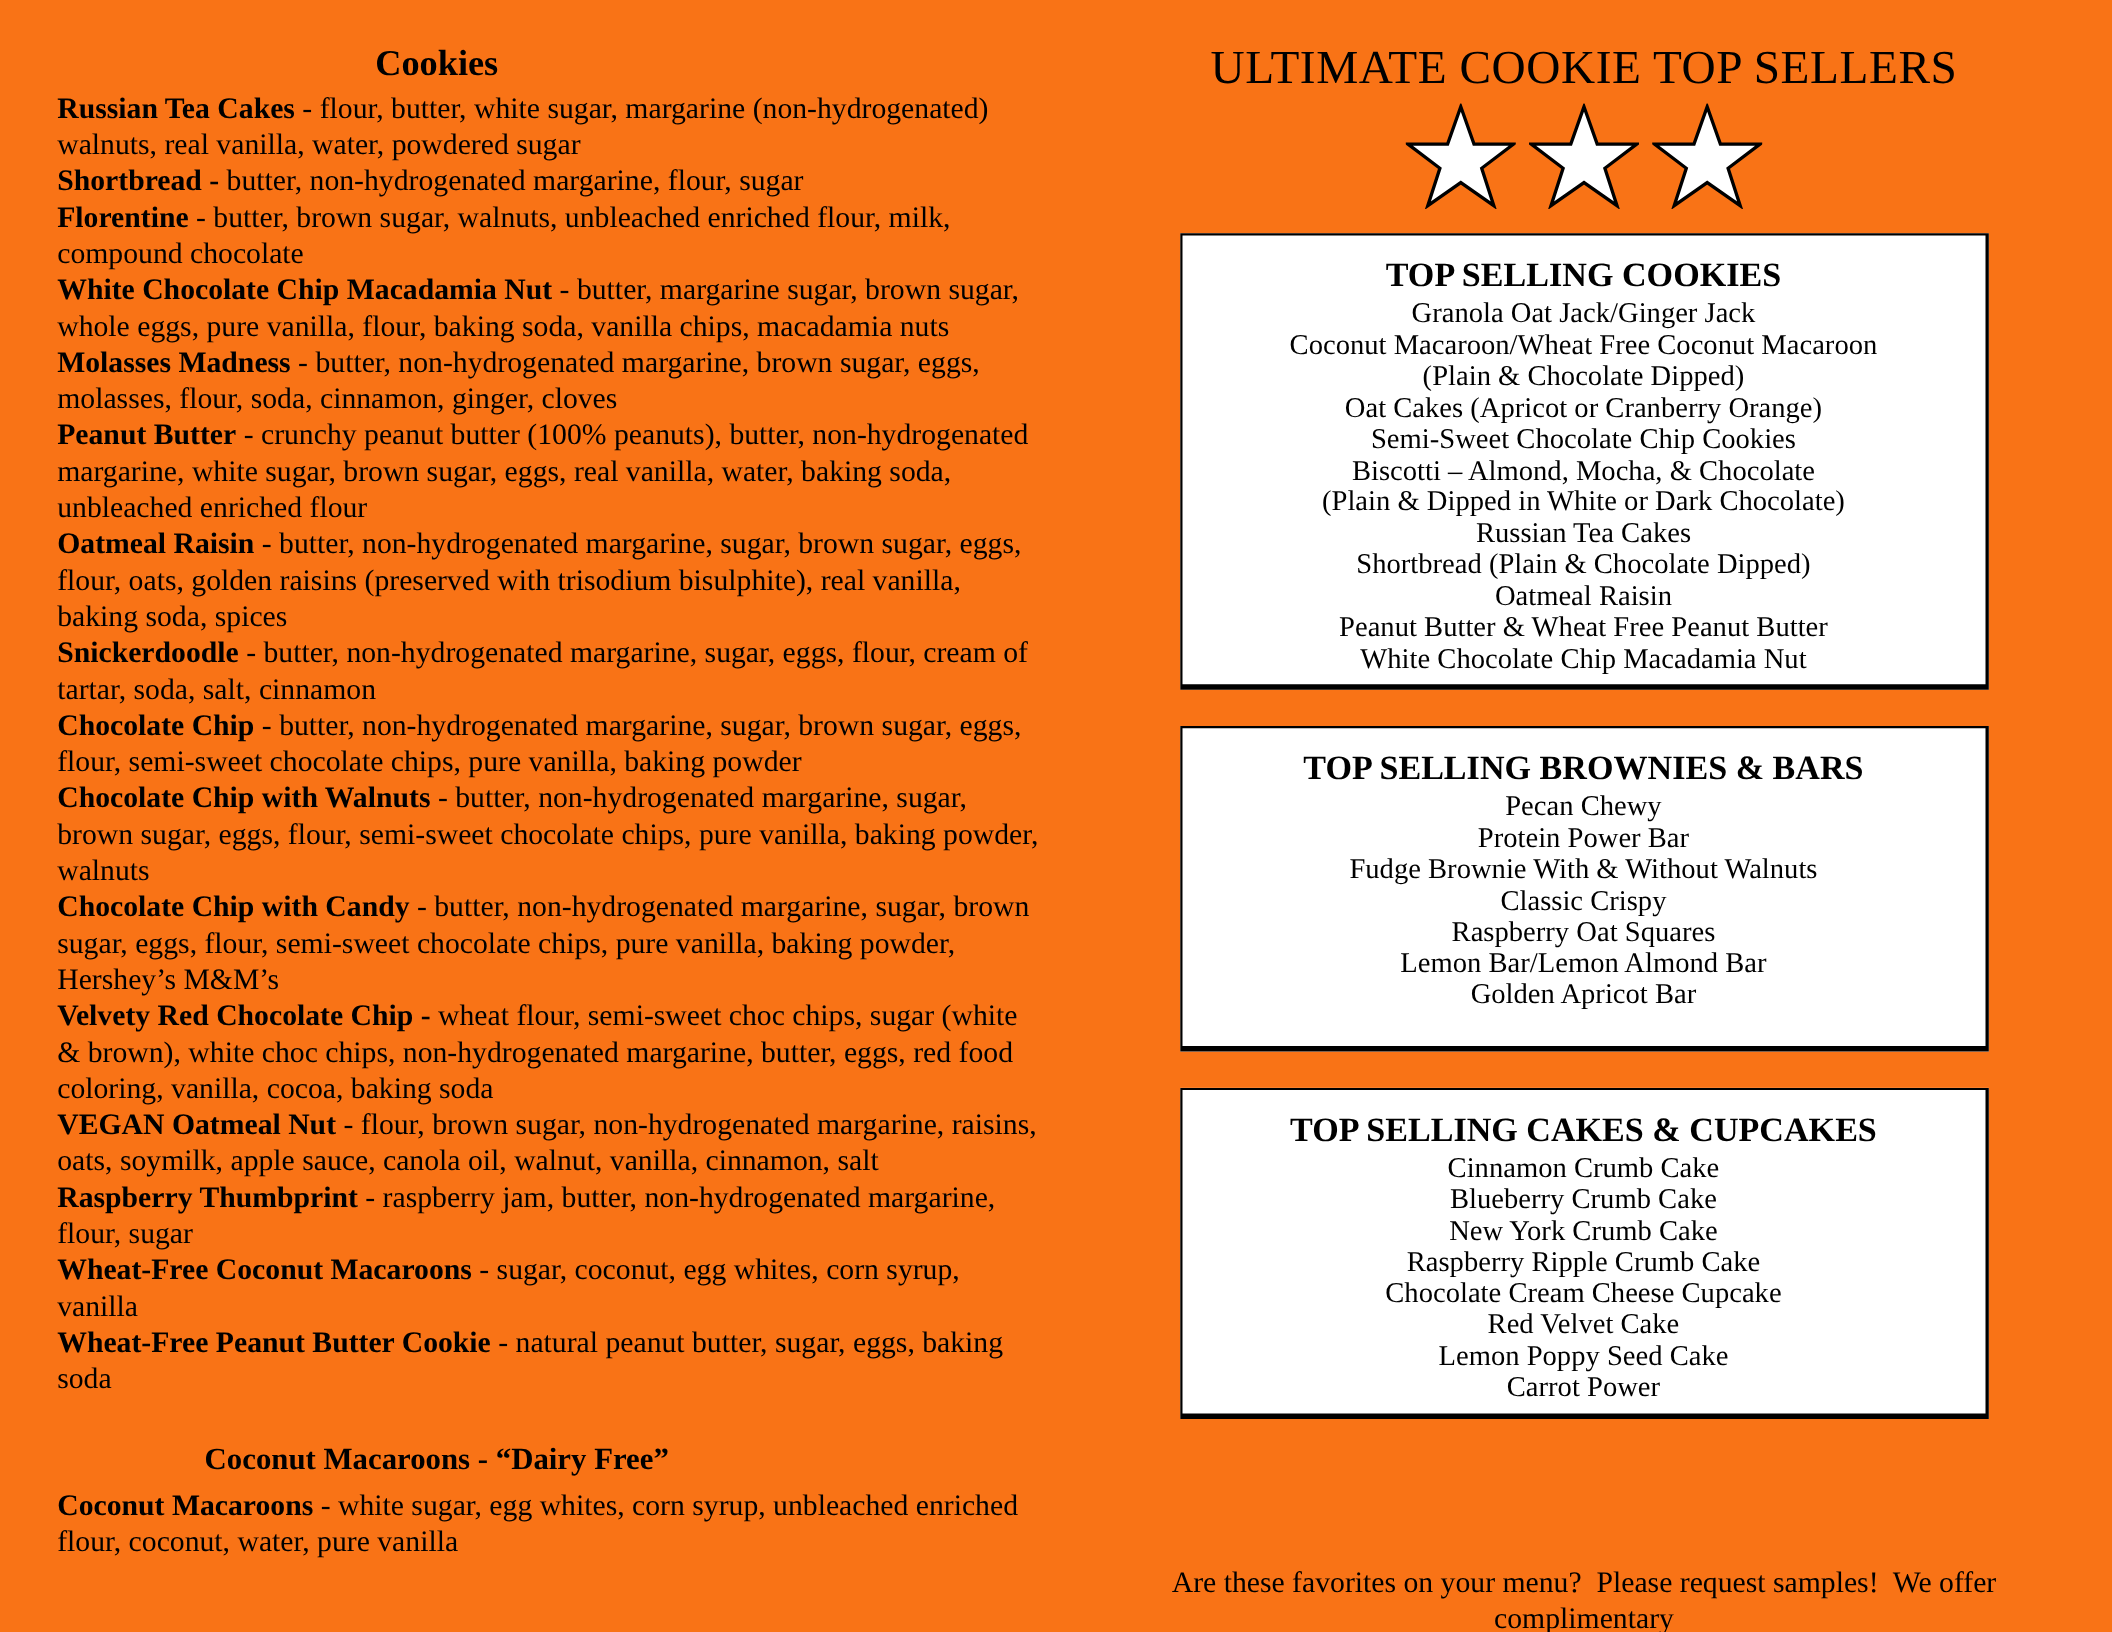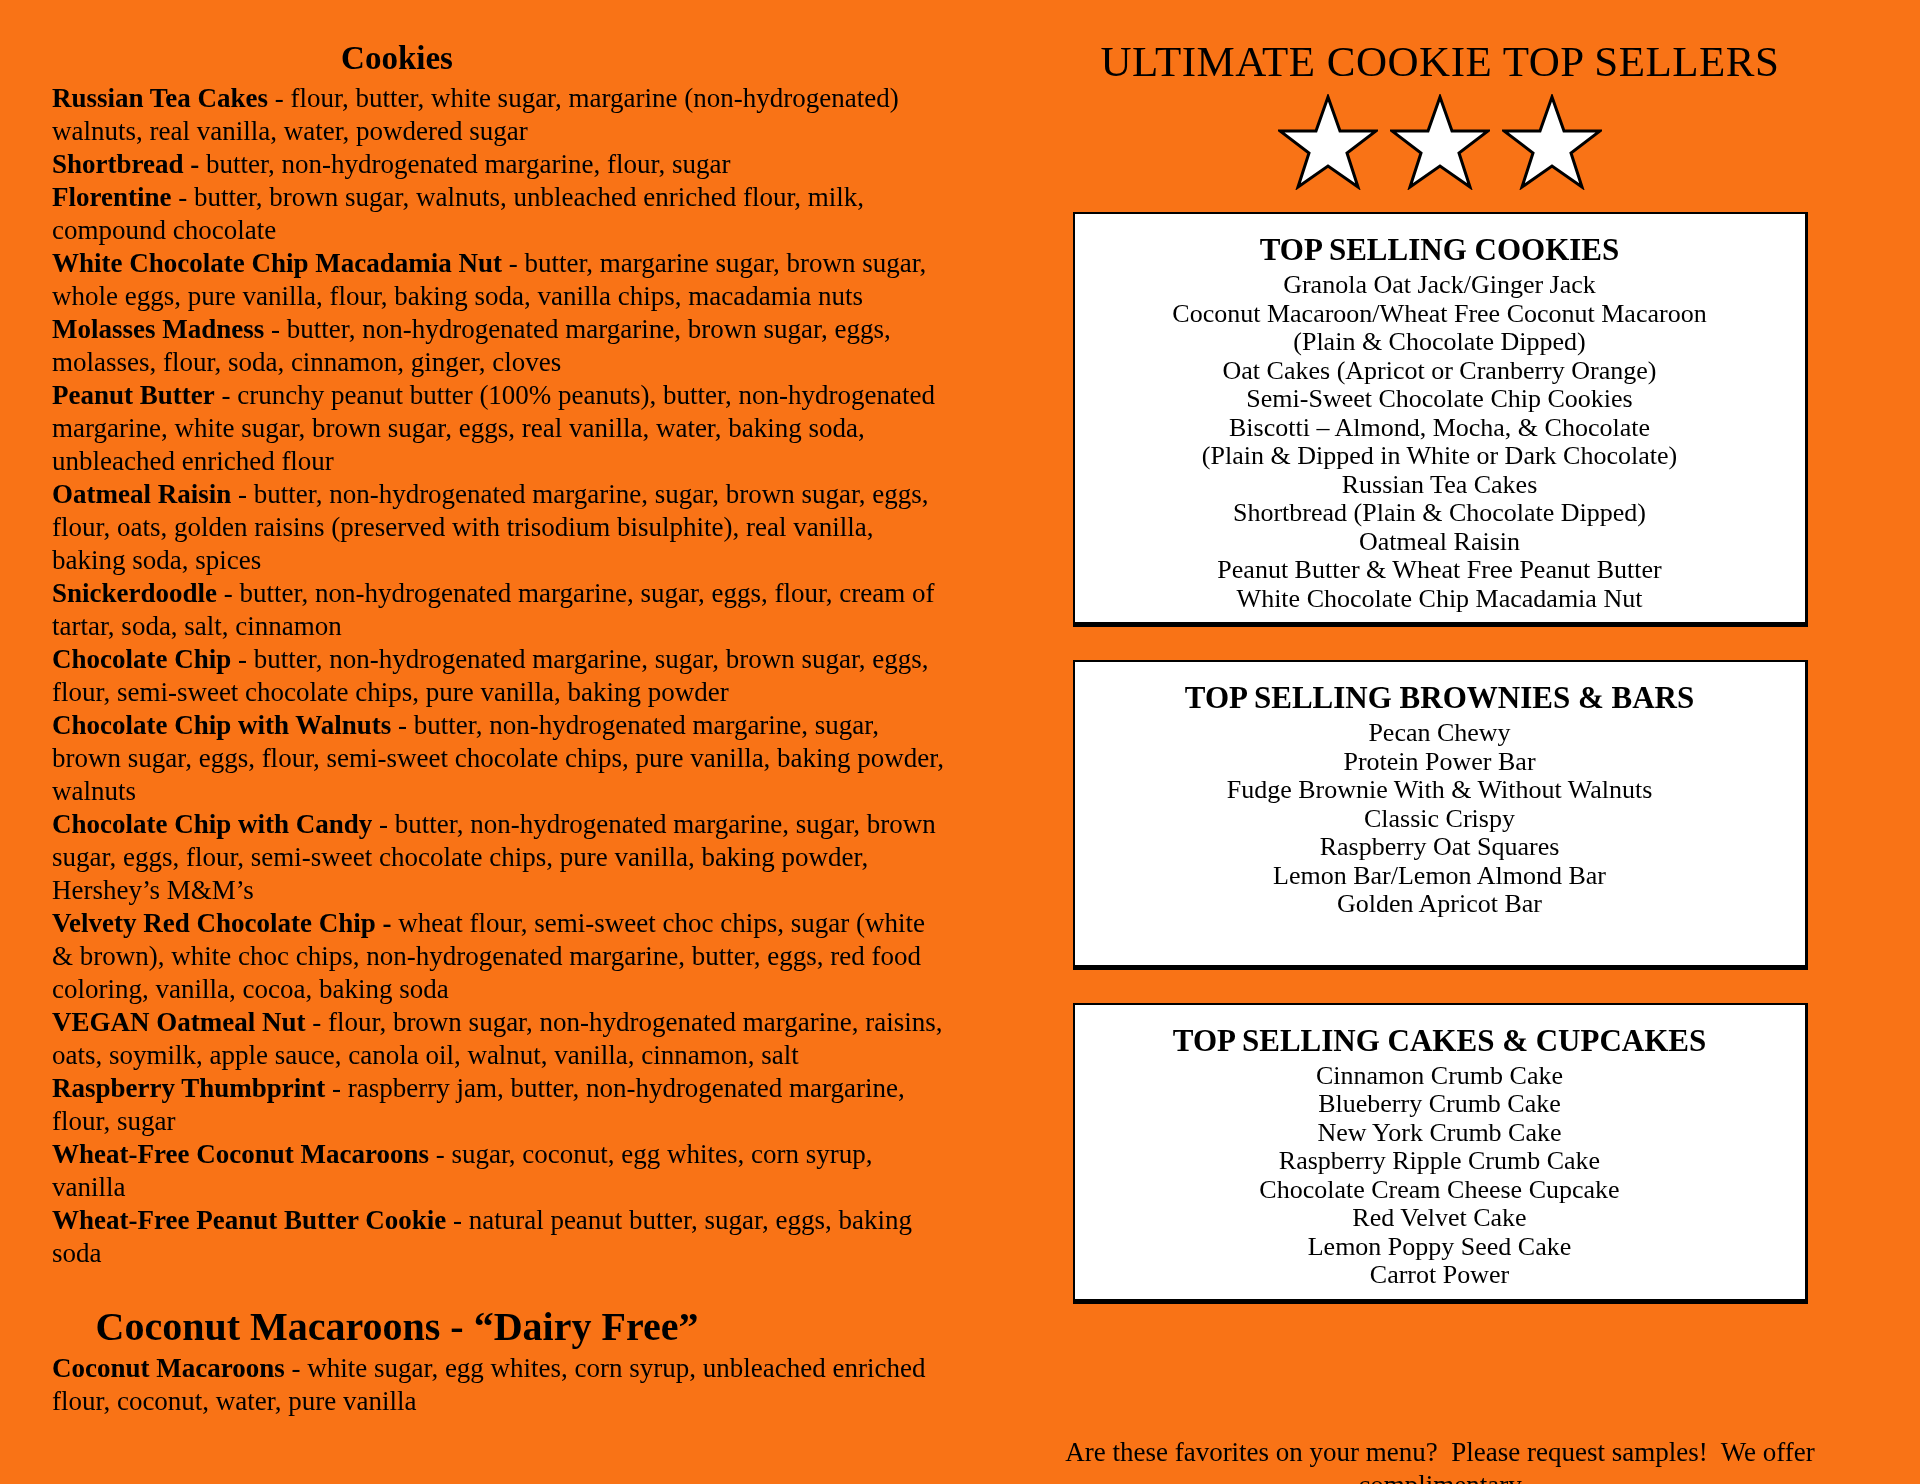--- a/index.html
+++ b/index.html
@@ -15,40 +15,40 @@
   
   .col-left { position: absolute; left: 52px; top: 38px; width: 900px; }
   .left-heading {
     width: 690px; text-align: center;
     font-size: 33px; font-weight: bold; margin: 0 0 4px 0; line-height: 40px;
   }
   .item { margin: 0; font-size: 27px; line-height: 33px; }
   .item b { font-weight: bold; }
   .left-subheading {
     width: 690px; text-align: center;
-    font-size: 40px; font-weight: bold; margin: 36px 0 4px 0; line-height: 42px;
+    font-size: 28px; font-weight: bold; margin: 36px 0 4px 0; line-height: 42px;
   }
 
   
   .col-right { position: absolute; left: 1010px; top: 38px; width: 860px; }
   .right-title {
     text-align: center; font-size: 43px; font-weight: normal;
     margin: 0; line-height: 48px; letter-spacing: 0.5px;
   }
   .stars { display: flex; justify-content: center; gap: 12px; margin: 8px 0 22px 0; height: 96px; }
   .stars svg { display: block; }
 
   .box {
     width: 706px; margin: 0 auto 33px auto;
     border: 2px solid #000; border-bottom-width: 5px; border-right-width: 3px;
     padding: 8px 12px 9px 12px; text-align: center; background: #fff;
   }
   .box-heading { font-size: 31px; font-weight: bold; margin: 10px 0 3px 0; line-height: 36px; }
   .box-line { margin: 0; font-size: 26px; line-height: 28.5px; }
-  .box.pad-bottom { padding-bottom: 46px; }
+  .box.pad-bottom { padding-bottom: 32px; }
 
   .note { text-align: center; font-size: 27px; line-height: 33px; margin: 12px 0 0 0; white-space: pre-wrap; }
   .note p { margin: 0; }
 </style>
 </head>
 <body>
 
 <div class="page">
 
   <div class="col-left">

